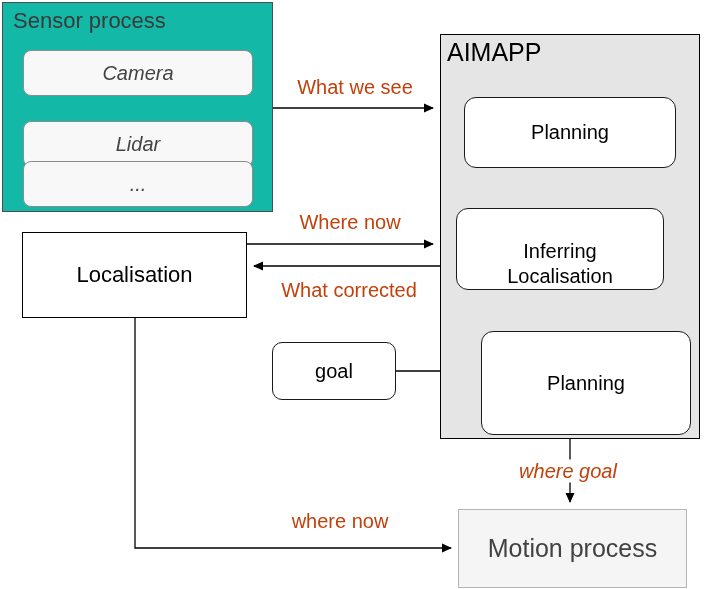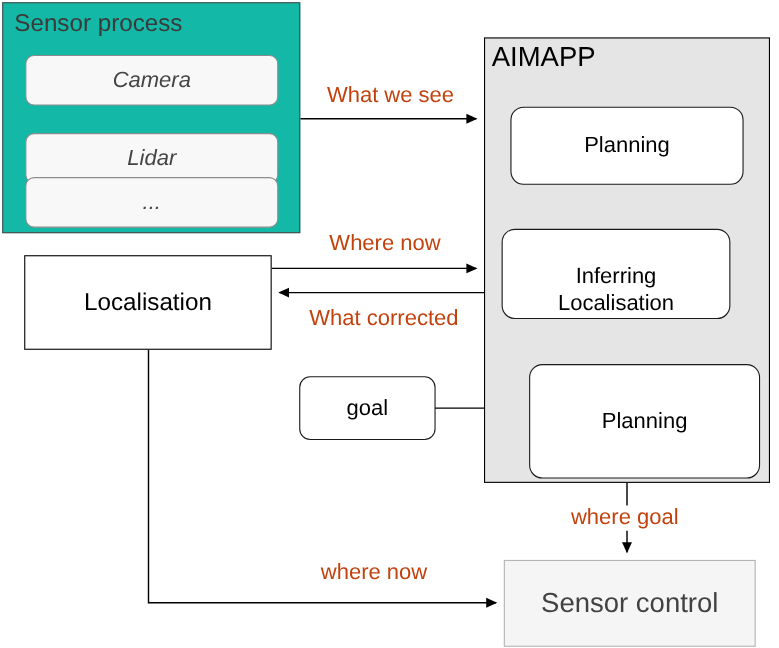--- a/index.html
+++ b/index.html
@@ -83,22 +83,22 @@
 
   <div class="box rect-node" style="left:22px;top:232px;width:225px;height:86px;">
     <span>Localisation</span>
   </div>
 
   <div class="box node" style="left:272px;top:342px;width:124px;height:58px;border-radius:10px;">
     <span>goal</span>
   </div>
 
   <div class="box motion" style="left:458px;top:509px;width:229px;height:79px;">
-    <span>Sensor control</span>
+    <span>Motion process</span>
   </div>
 
   <div class="edge-label" style="left:355px;top:87px;">What we see</div>
   <div class="edge-label" style="left:350px;top:222px;">Where now</div>
   <div class="edge-label" style="left:349px;top:290px;">What corrected</div>
-  <div class="edge-label" style="left:568px;top:471px;">where goal</div>
+  <div class="edge-label" style="left:568px;top:471px;font-style:italic;">where goal</div>
   <div class="edge-label" style="left:340px;top:521px;">where now</div>
 
 </div>
 
 </body></html>

